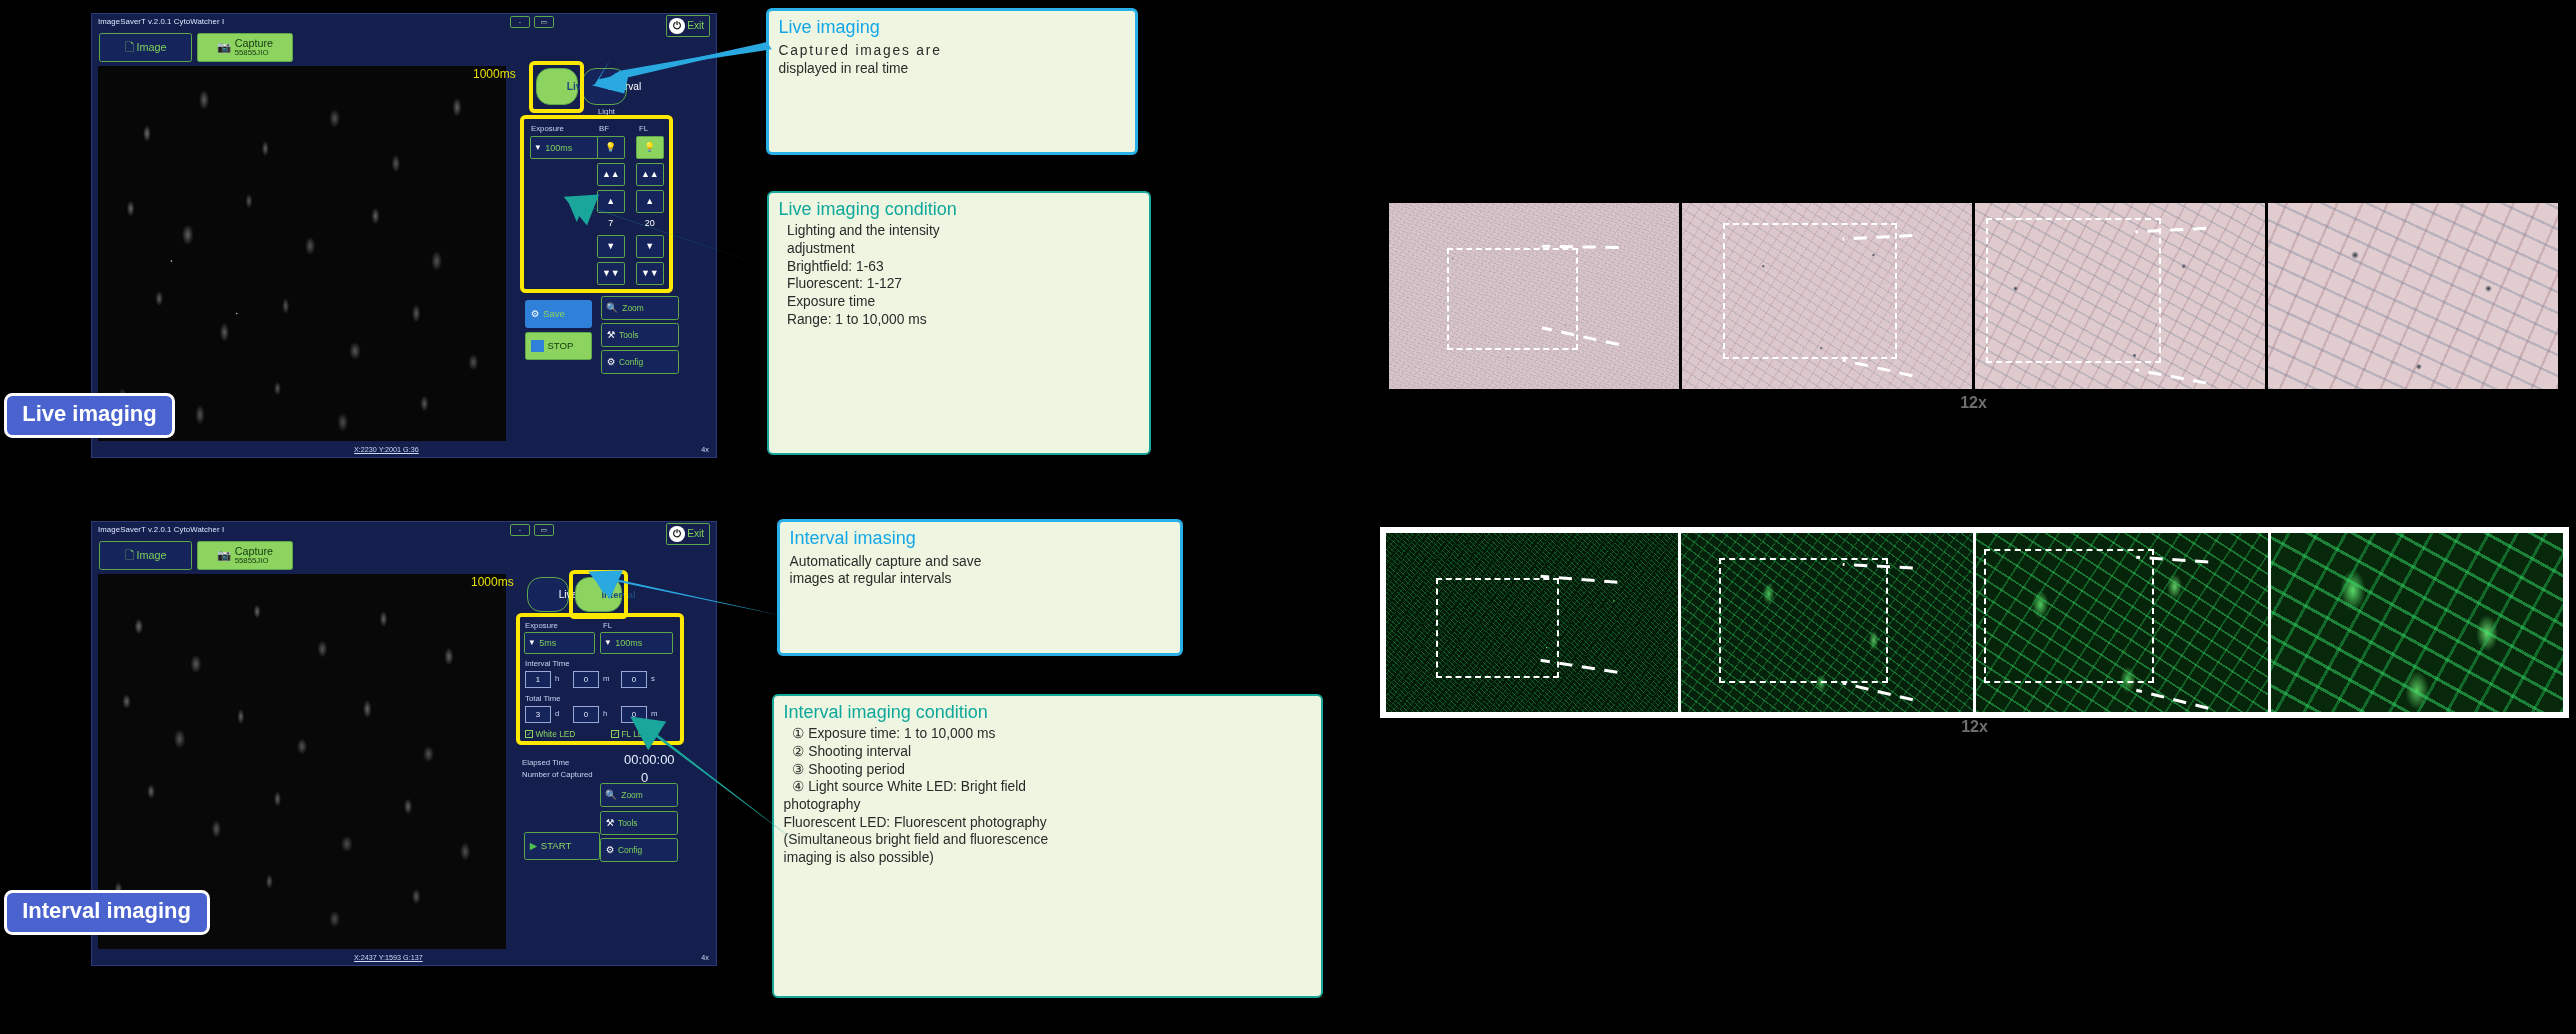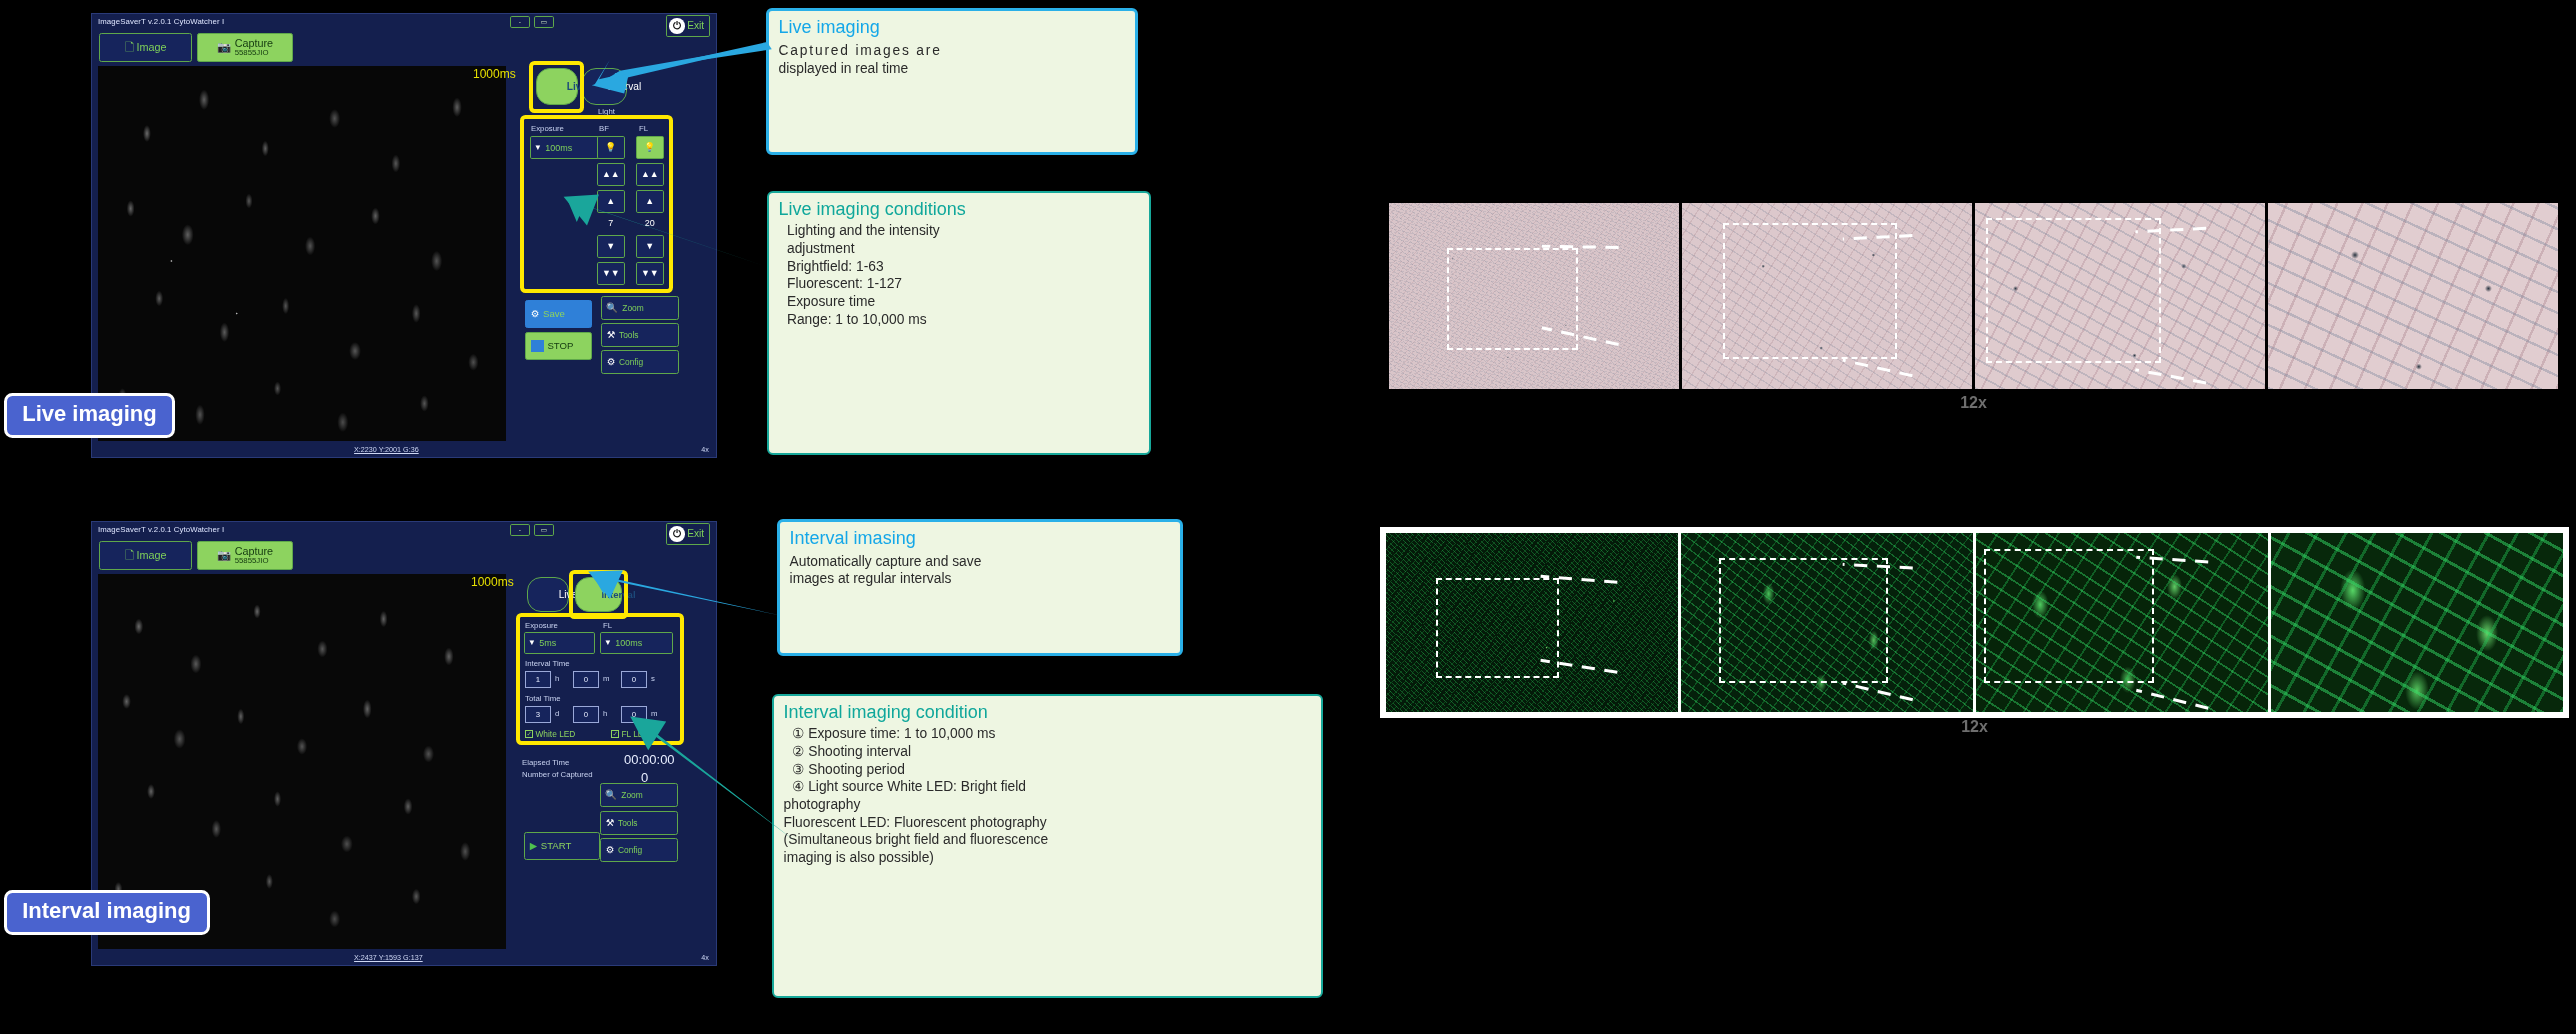--- a/index.html
+++ b/index.html
@@ -411,21 +411,21 @@
 <div class="badge" style="left:3.6px; top:393px;">Live imaging</div>
 <div class="badge" style="left:3.6px; top:890px;">Interval imaging</div>
 
 <div class="callout blue" style="left:766px; top:8.4px; width:372px; height:147px;">
   <h3>Live imaging</h3>
   <p style="letter-spacing:1.8px; margin-top:3.6px;">Captured  images  are</p>
   <p>displayed in real time</p>
 </div>
 
 <div class="callout teal" style="left:767px; top:191px; width:384px; height:264px;">
-  <h3>Live imaging conditions</h3>
+  <h3>Live imaging condition</h3>
   <p class="ind">Lighting and the intensity</p>
   <p class="ind">adjustment</p>
   <p class="ind">Brightfield: 1-63</p>
   <p class="ind">Fluorescent: 1-127</p>
   <p class="ind">Exposure time</p>
   <p class="ind">Range: 1 to 10,000 ms</p>
 </div>
 
 <div class="callout blue" style="left:777px; top:519px; width:406px; height:137px;">
   <h3>Interval imasing</h3>

